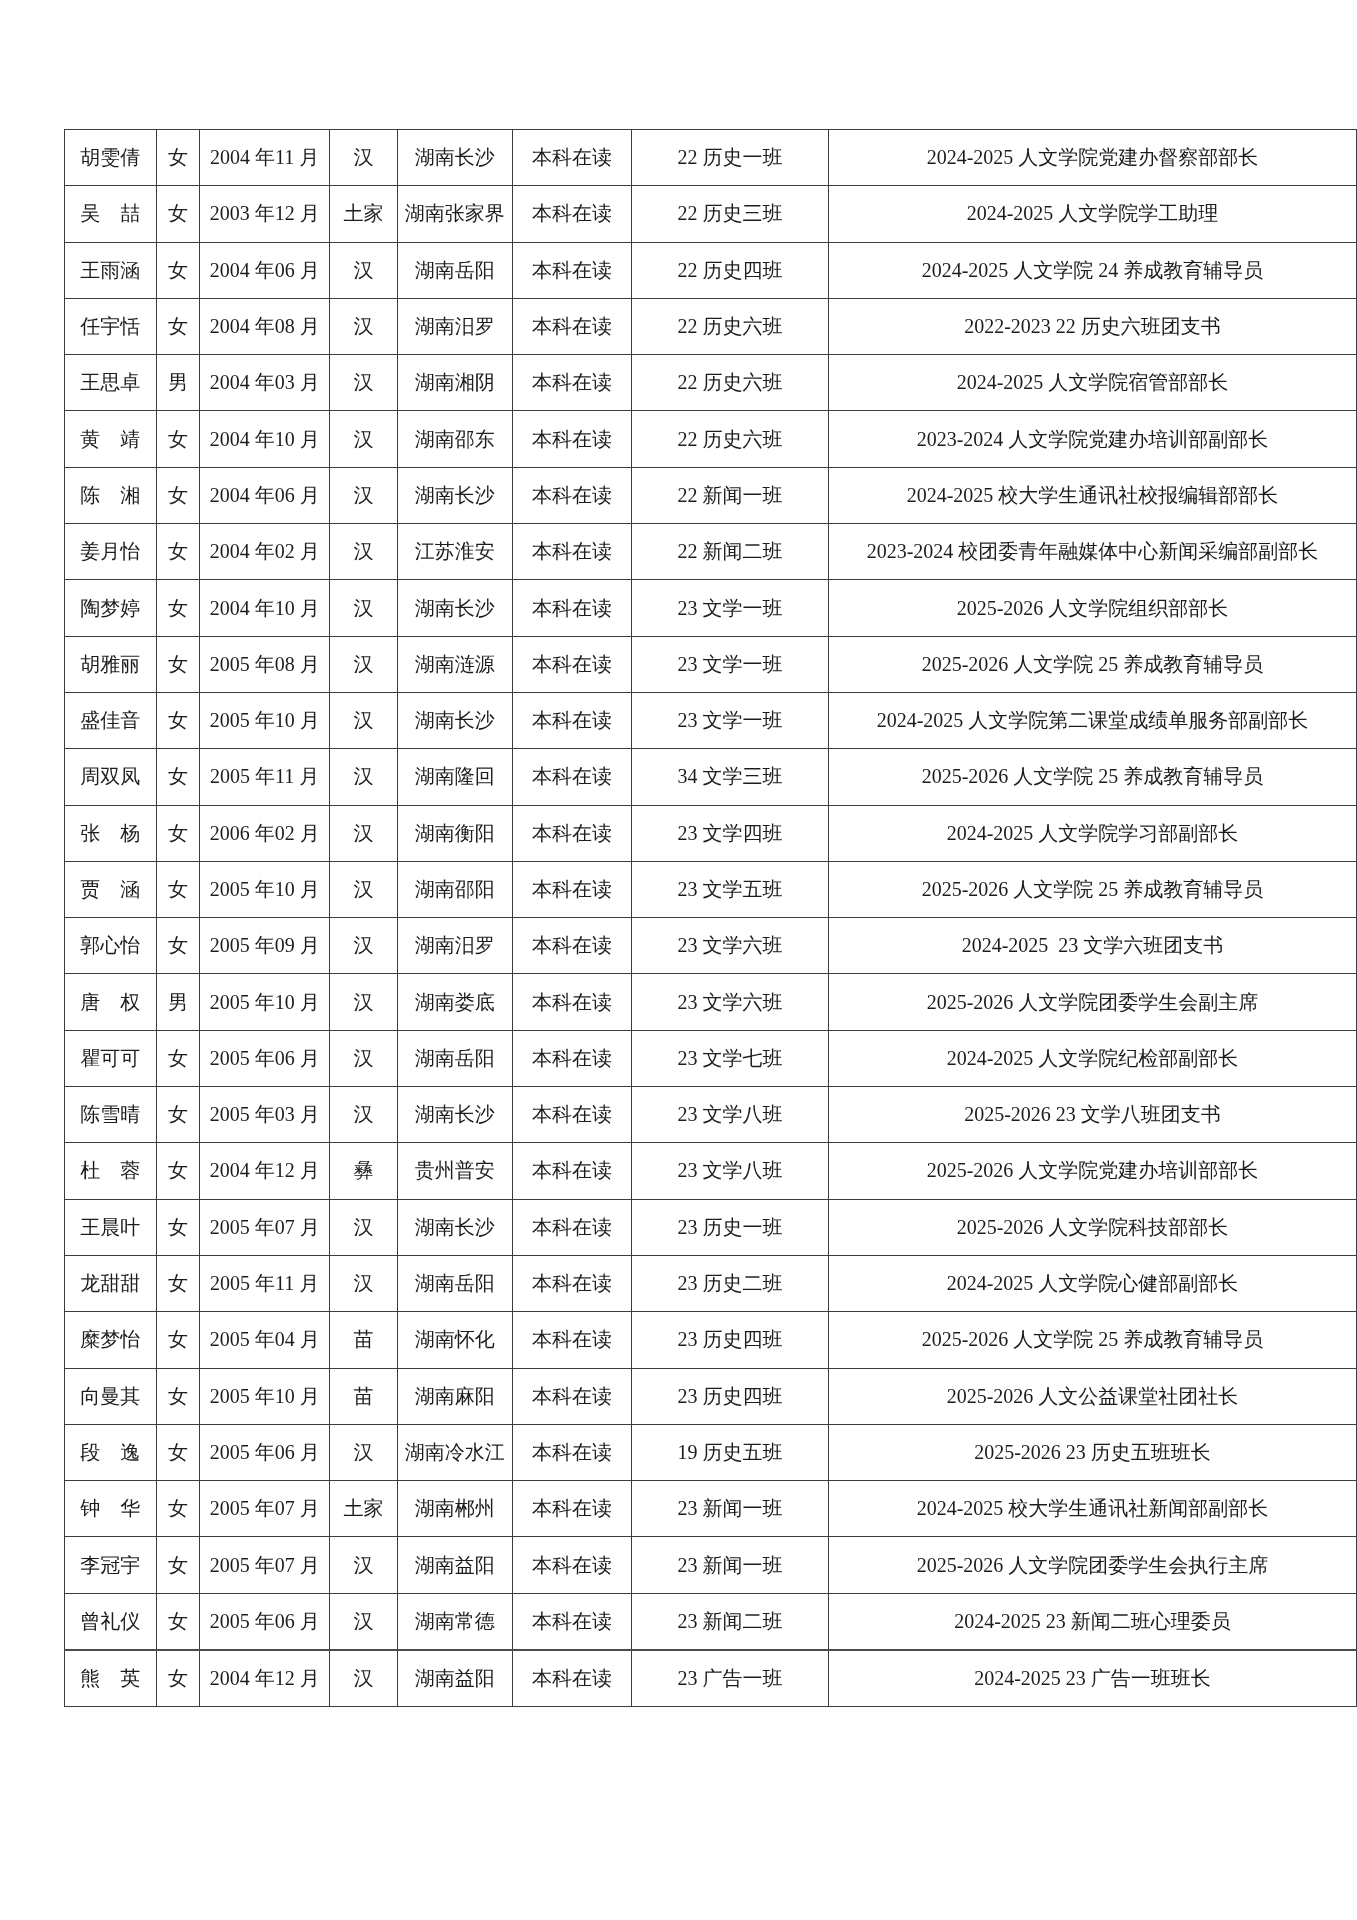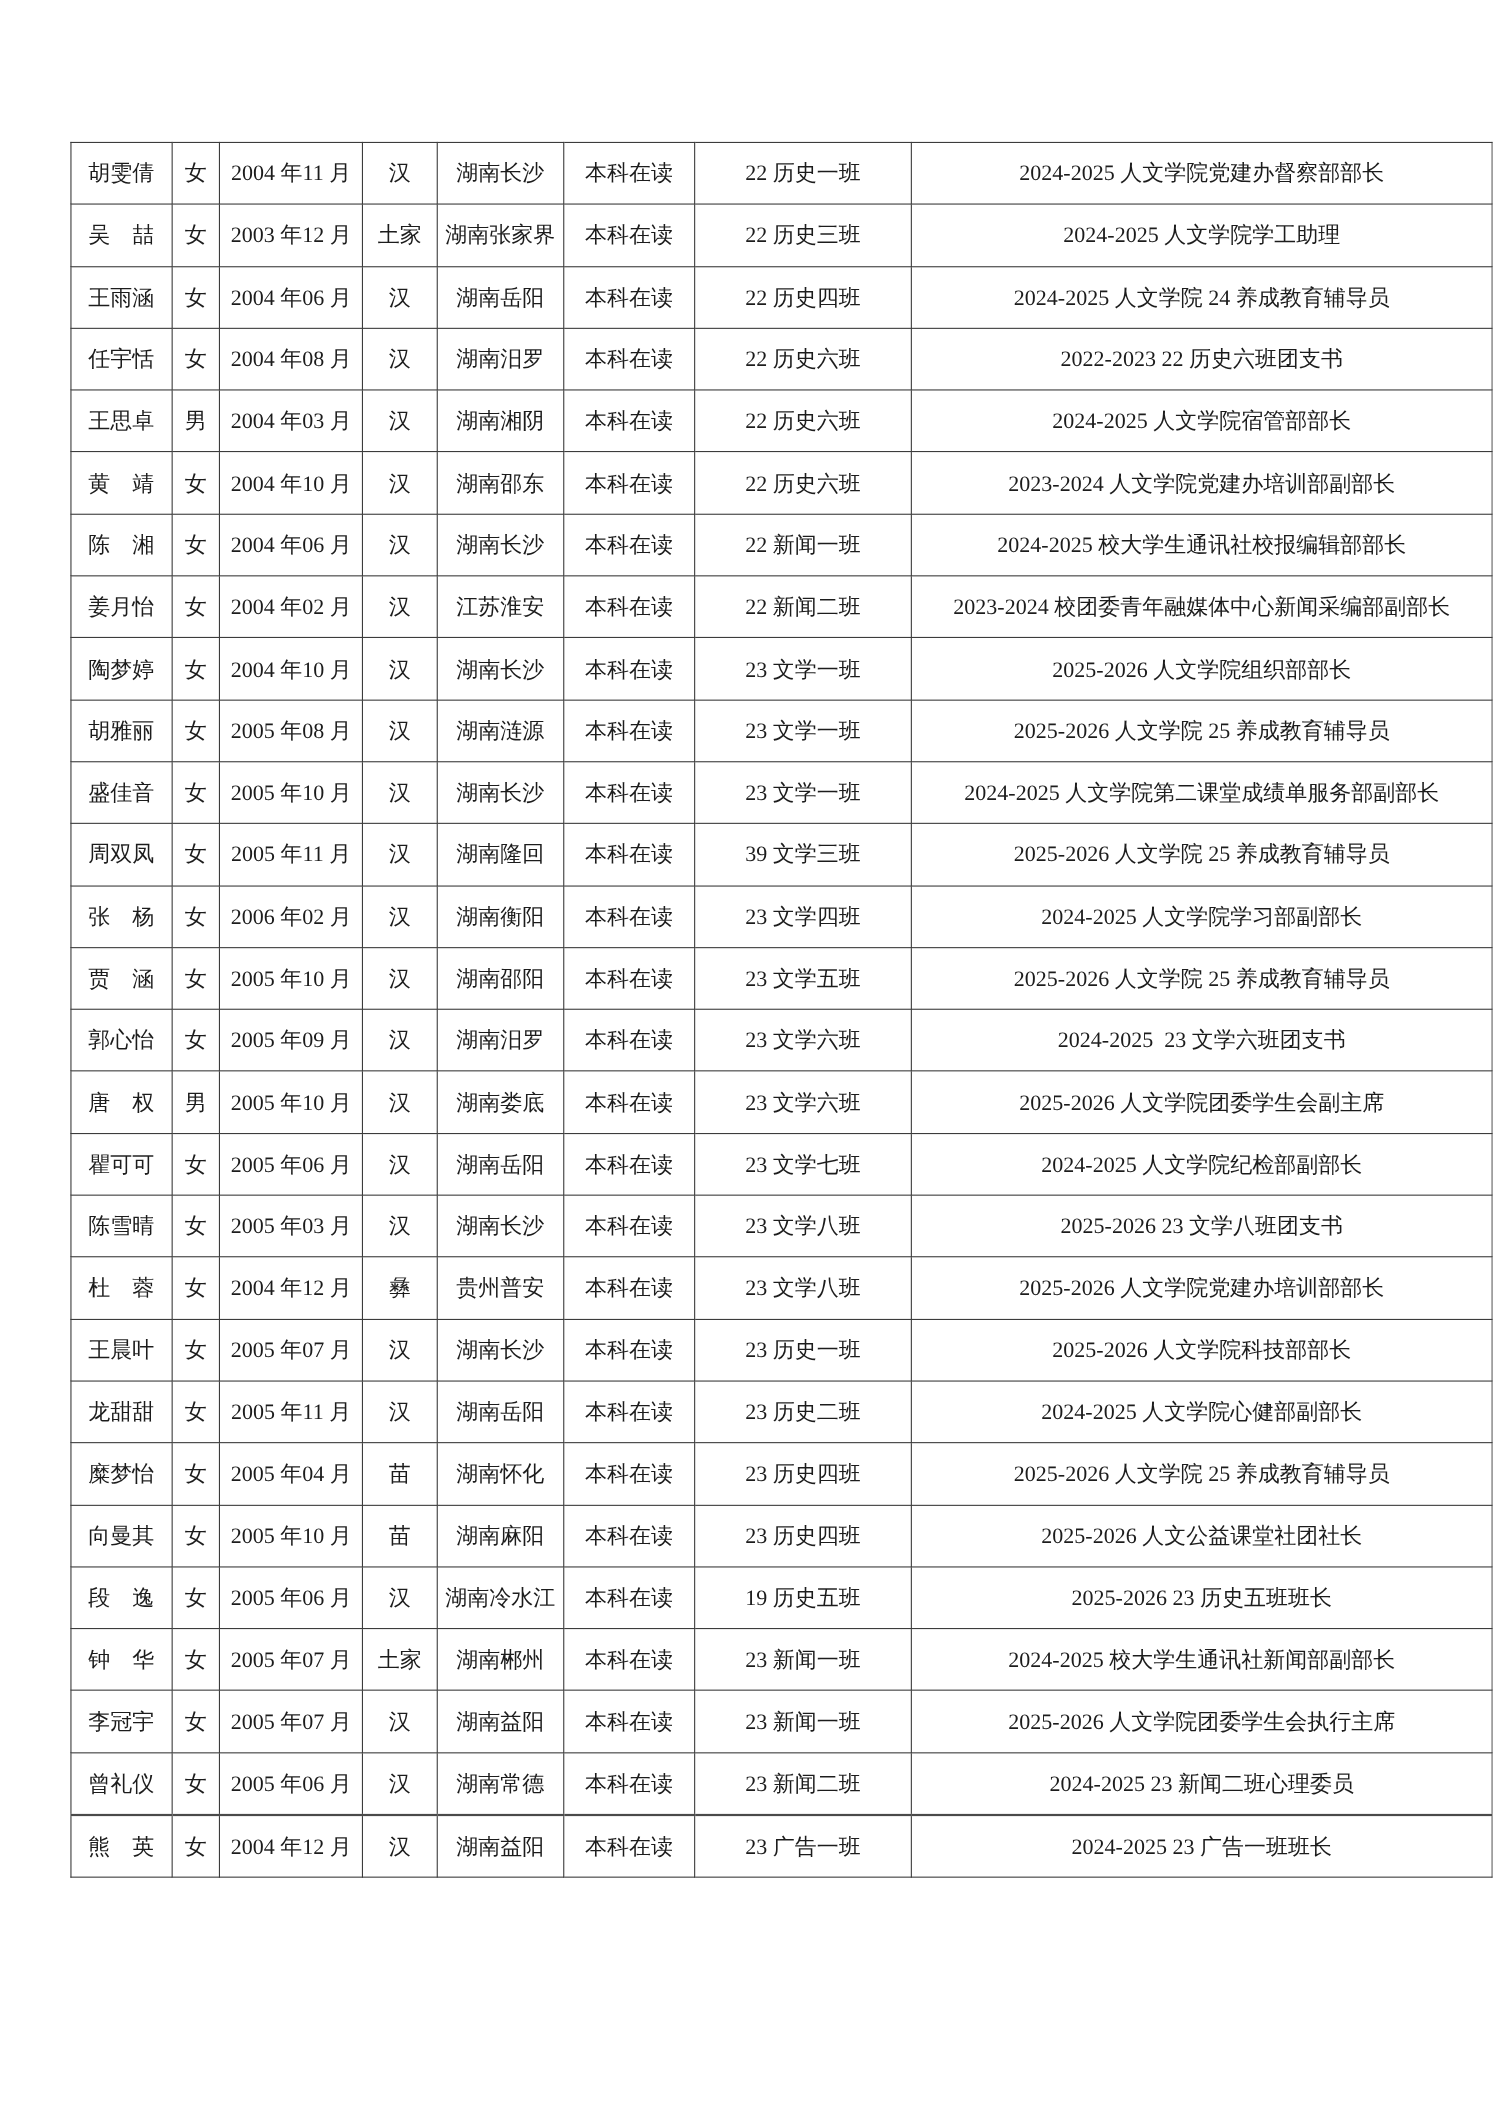--- a/index.html
+++ b/index.html
@@ -172,21 +172,21 @@
             <td>23 文学一班</td>
             <td>2024-2025 人文学院第二课堂成绩单服务部副部长</td>
           </tr>
           <tr>
             <td>周双凤</td>
             <td>女</td>
             <td>2005 年11 月</td>
             <td>汉</td>
             <td>湖南隆回</td>
             <td>本科在读</td>
-            <td>39 文学三班</td>
+            <td>34 文学三班</td>
             <td>2025-2026 人文学院 25 养成教育辅导员</td>
           </tr>
           <tr>
             <td>张　杨</td>
             <td>女</td>
             <td>2006 年02 月</td>
             <td>汉</td>
             <td>湖南衡阳</td>
             <td>本科在读</td>
             <td>23 文学四班</td>

